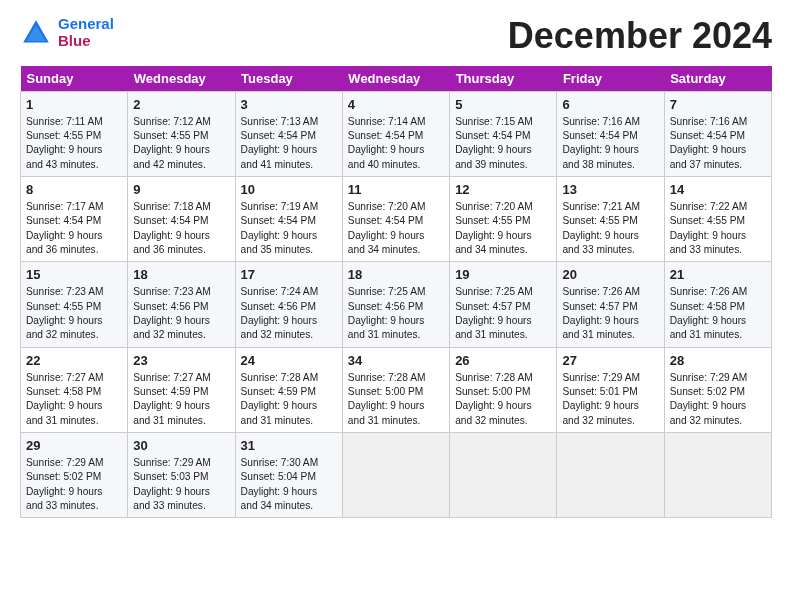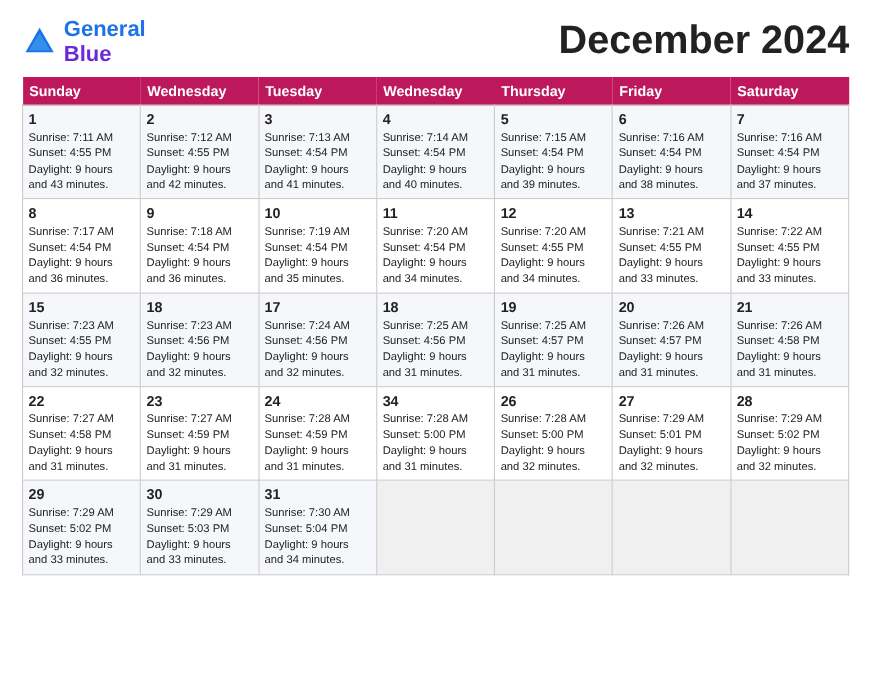--- a/index.html
+++ b/index.html
@@ -19,27 +19,27 @@
       justify-content: space-between;
       align-items: flex-start;
       margin-bottom: 10px;
     }
     .logo {
       display: flex;
       align-items: center;
       gap: 6px;
     }
     .logo-text {
-      font-size: 20px;
+      font-size: 15px;
       font-weight: bold;
       color: #333;
       line-height: 1.1;
     }
     .logo-text span {
-      color: #6d28d9;
+      color: #be185d;
     }
     .logo-icon {
       width: 32px;
       height: 32px;
     }
     .title-block {
       text-align: right;
     }
     .month-title {
       font-size: 36px;
@@ -51,21 +51,21 @@
       font-size: 15px;
       color: #444;
       text-align: right;
     }
     table {
       width: 100%;
       border-collapse: collapse;
       font-size: 10.5px;
     }
     thead tr th {
-      background-color: #be185d;
+      background-color: #a21caf;
       color: #fff;
       text-align: left;
       padding: 5px 6px;
       font-size: 13px;
       font-weight: bold;
     }
     tbody tr {
       vertical-align: top;
     }
     tbody tr td {

